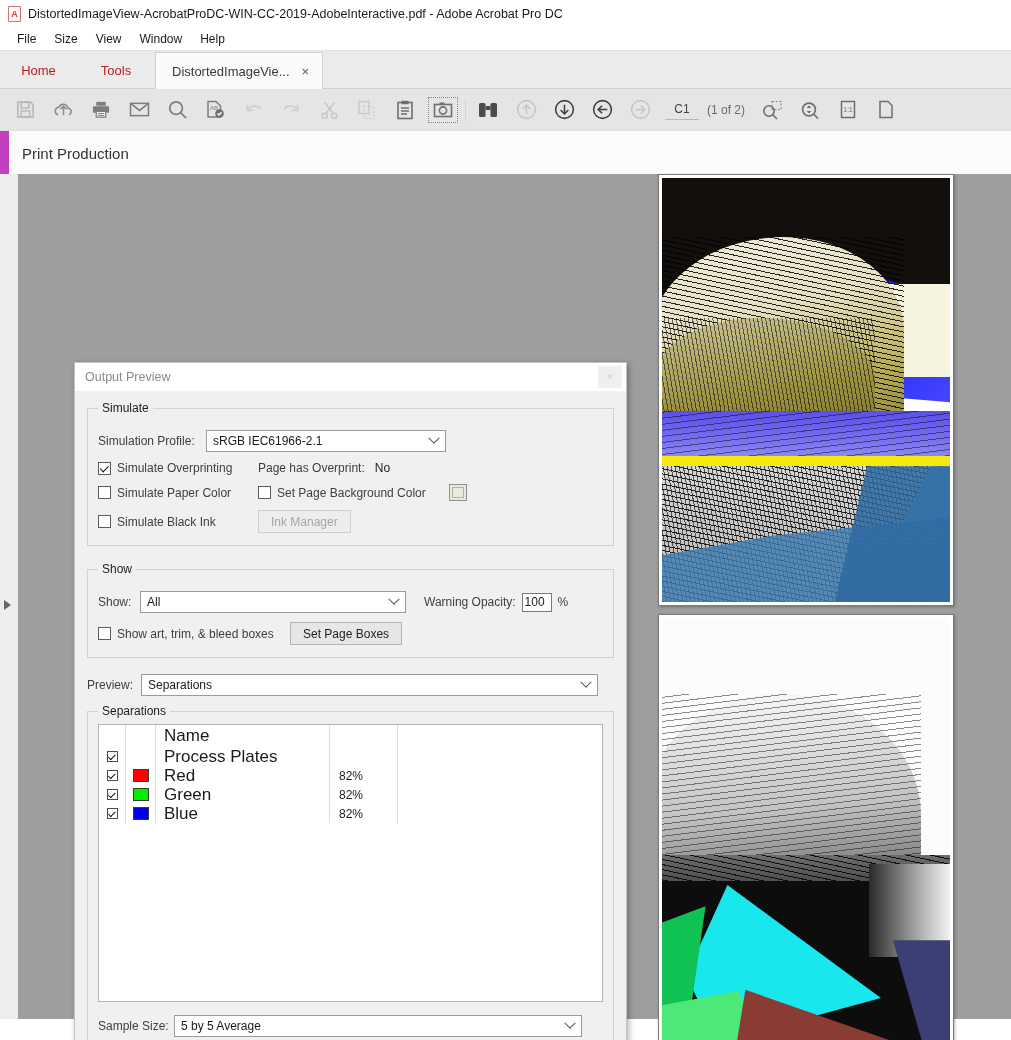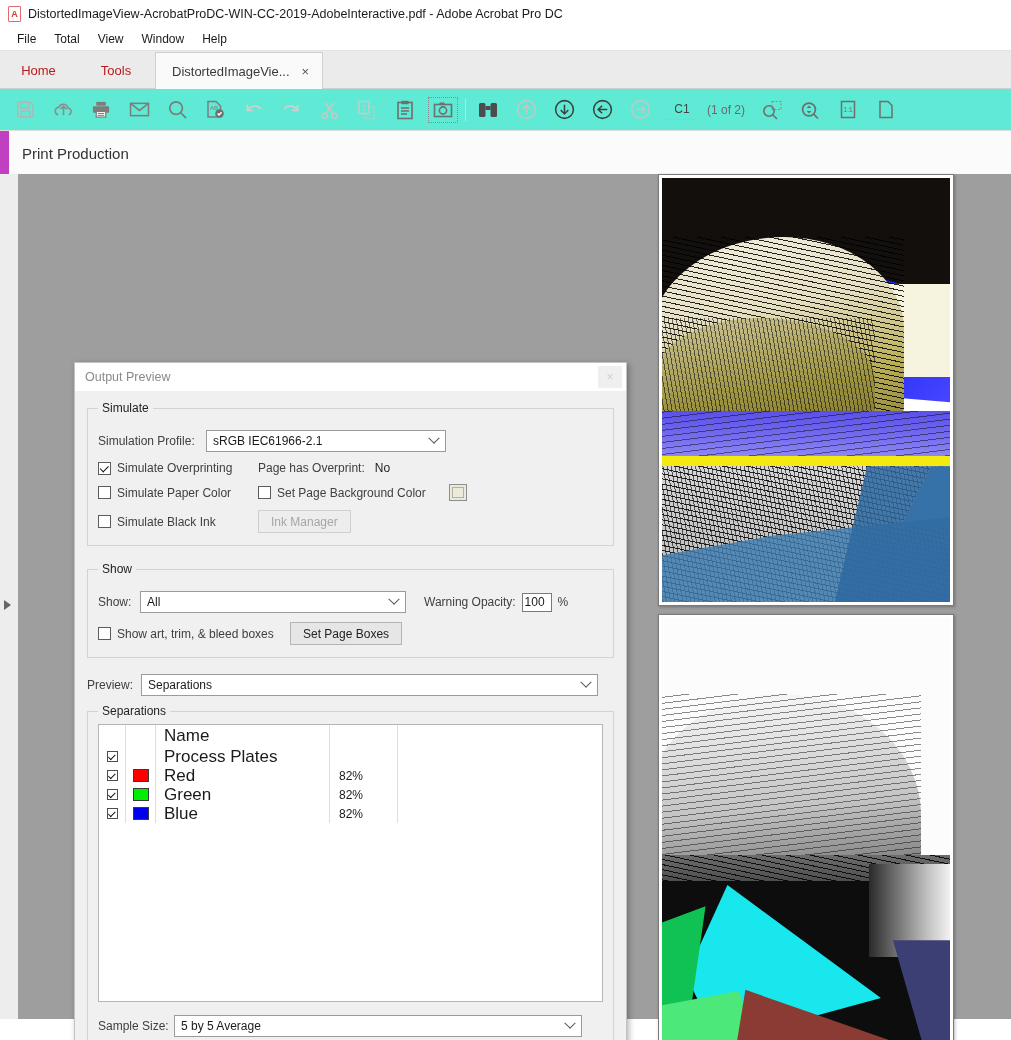--- a/index.html
+++ b/index.html
@@ -26,21 +26,21 @@
   .tabstrip{height:37px;background:#ebebeb;display:flex;align-items:flex-end;border-bottom:1px solid #d0d0d0;position:relative;}
   .tab{height:36px;display:flex;align-items:center;justify-content:center;font-size:13px;color:#b91c1c;padding:0 20px;box-sizing:border-box;}
   .tab.home{width:77px;padding:0;}
   .tab.tools{width:78px;padding:0;}
   .tab.doc{background:#fafafa;border-left:1px solid #d0d0d0;border-right:1px solid #d0d0d0;border-top:1px solid #d0d0d0;
            height:37px;padding:0 10px 0 16px;color:#3a3a3a;position:relative;top:1px;}
   .tab.doc .label{max-width:128px;overflow:hidden;white-space:nowrap;}
   .tab-close{margin-left:9px;font-size:13px;color:#555;line-height:1;padding:2px 3px;}
 
   
-  .toolbar{height:41px;background:#5eead4;display:flex;align-items:center;border-bottom:1px solid #dedede;padding-left:6px;}
+  .toolbar{height:41px;background:#e5e5e5;display:flex;align-items:center;border-bottom:1px solid #dedede;padding-left:6px;}
   .tb-btn{width:38px;height:34px;display:flex;align-items:center;justify-content:center;flex:none;}
   .tb-btn svg{display:block;}
   .tb-sep{width:1px;height:22px;background:#d6d6d6;margin:0 3px;flex:none;}
   .tb-btn.selected{outline:1px dotted #8a8a8a;outline-offset:-5px;}
   .pagebox{display:flex;align-items:center;margin:0 2px 0 6px;}
   .pagefield{width:30px;height:18px;border:none;border-bottom:1px solid #b9b9b9;font-size:12px;color:#444;
              text-align:center;background:transparent;}
   .pagecount{font-size:12px;color:#6a6a6a;margin-left:8px;margin-right:6px;white-space:nowrap;}
 
   
@@ -178,21 +178,21 @@
   <div class="titlebar">
     <div class="pdf-icon">
       <div class="sheet"></div>
         <div class="a">A</div>
     </div>
     <div class="title-text">DistortedImageView-AcrobatProDC-WIN-CC-2019-AdobeInteractive.pdf - Adobe Acrobat Pro DC</div>
   </div>
 
   <div class="menubar">
     <div class="mi">File</div>
-    <div class="mi">Total</div>
+    <div class="mi">Size</div>
     <div class="mi">View</div>
     <div class="mi">Window</div>
     <div class="mi">Help</div>
   </div>
 
   <div class="tabstrip">
     <div class="tab home">Home</div>
     <div class="tab tools">Tools</div>
     <div class="tab doc">
       <span class="label">DistortedImageVie...</span>

